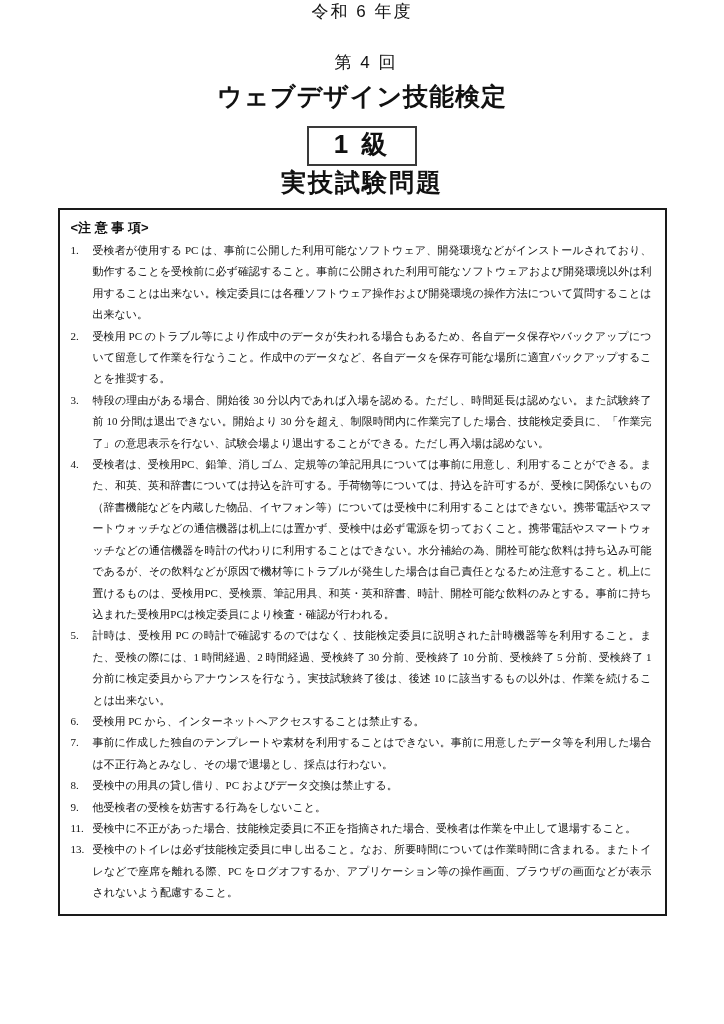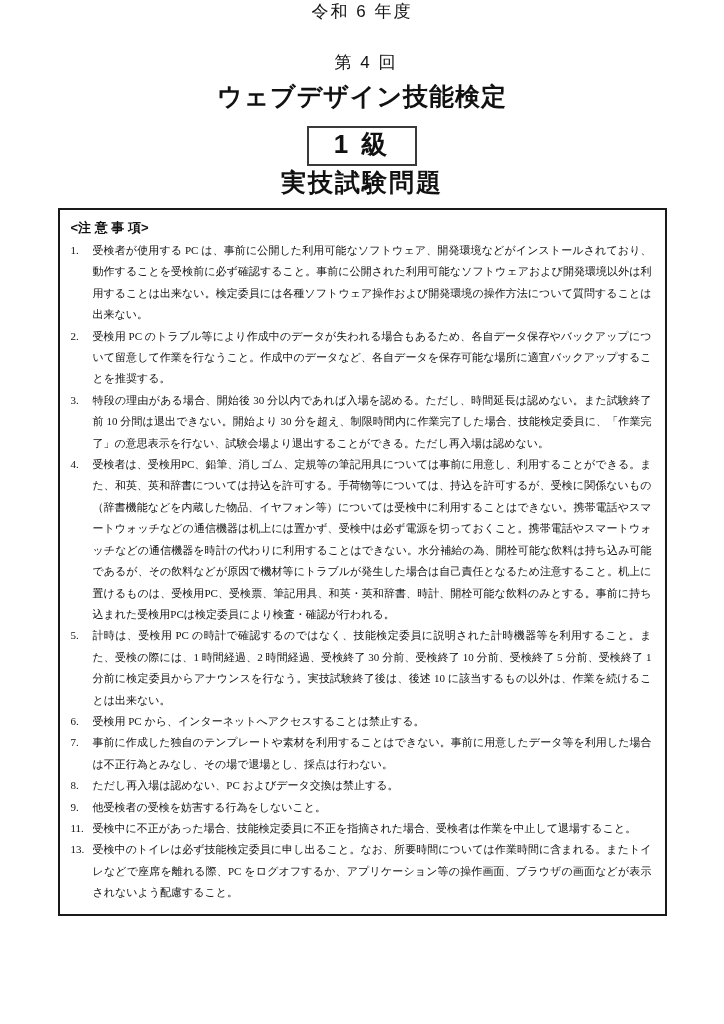--- a/index.html
+++ b/index.html
@@ -122,21 +122,21 @@
     <div class="note-item">
       <span class="note-num">6.</span>
       <span class="note-text">受検用 PC から、インターネットへアクセスすることは禁止する。</span>
     </div>
     <div class="note-item">
       <span class="note-num">7.</span>
       <span class="note-text">事前に作成した独自のテンプレートや素材を利用することはできない。事前に用意したデータ等を利用した場合は不正行為とみなし、その場で退場とし、採点は行わない。</span>
     </div>
     <div class="note-item">
       <span class="note-num">8.</span>
-      <span class="note-text">ただし再入場は認めない、PC およびデータ交換は禁止する。</span>
+      <span class="note-text">受検中の用具の貸し借り、PC およびデータ交換は禁止する。</span>
     </div>
     <div class="note-item">
       <span class="note-num">9.</span>
       <span class="note-text">他受検者の受検を妨害する行為をしないこと。</span>
     </div>
     <div class="note-item">
       <span class="note-num">11.</span>
       <span class="note-text">受検中に不正があった場合、技能検定委員に不正を指摘された場合、受検者は作業を中止して退場すること。</span>
     </div>
     <div class="note-item">

